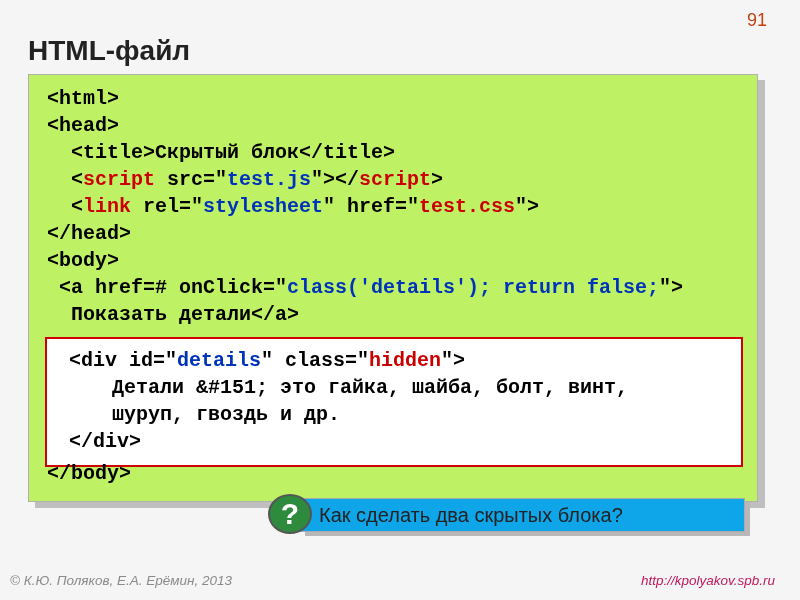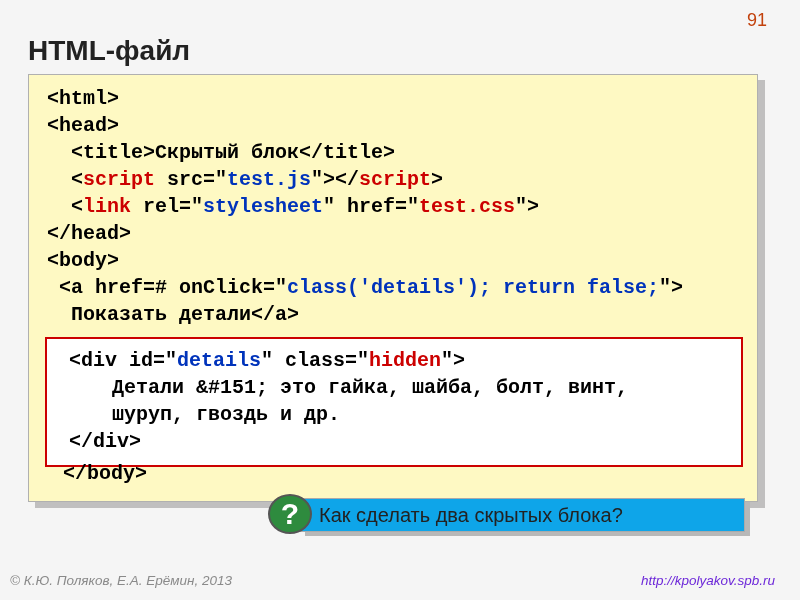--- a/index.html
+++ b/index.html
@@ -1,29 +1,29 @@
 <!DOCTYPE html>
 <html><head>
 <meta charset="utf-8">
 <style>
   * { margin: 0; padding: 0; box-sizing: border-box; }
   body { width: 800px; height: 600px; background: #f5f5f5; font-family: Arial, sans-serif; position: relative; overflow: hidden; }
   .page-number { position: absolute; top: 10px; right: 33px; font-size: 18px; font-weight: normal; color: #c2410c; }
   .slide-title { position: absolute; top: 35px; left: 28px; font-size: 28px; font-weight: bold; color: #222; }
   .code-box-shadow { position: absolute; top: 80px; left: 35px; width: 730px; height: 428px; background: #c0bfbf; }
-  .code-box { position: absolute; top: 74px; left: 28px; width: 730px; height: 428px; background: #fef9c3; border: 1px solid #b0b0b0; padding: 10px 18px 10px 18px; font-family: "Courier New", monospace; font-size: 20px; font-weight: bold; line-height: 1.35; color: #000; }
+  .code-box { position: absolute; top: 74px; left: 28px; width: 730px; height: 428px; background: #bef264; border: 1px solid #b0b0b0; padding: 10px 18px 10px 18px; font-family: "Courier New", monospace; font-size: 20px; font-weight: bold; line-height: 1.35; color: #000; }
   .inner-box { position: absolute; top: 262px; left: 16px; width: 698px; border: 2px solid #cc0000; background: #fff; padding: 8px 14px 10px 22px; font-family: "Courier New", monospace; font-size: 20px; font-weight: bold; line-height: 1.35; }
   .kw-blue { color: #0033bb; }
   .kw-red { color: #cc0000; }
   .question-bubble { position: absolute; left: 268px; top: 494px; width: 44px; height: 40px; background: #2e8b3e; border: 2px solid #555; border-radius: 50%; display: flex; align-items: center; justify-content: center; z-index: 3; }
   .question-bubble span { color: #fff; font-size: 30px; font-weight: bold; }
   .question-box-shadow { position: absolute; left: 305px; top: 502px; width: 445px; height: 34px; background: #b8b8b8; z-index: 1; }
   .question-box { position: absolute; left: 300px; top: 498px; width: 445px; height: 34px; background: #0ea5e9; border: 1px solid #aaa; padding-left: 18px; display: flex; align-items: center; font-size: 20px; color: #222; z-index: 2; }
   .footer-left { position: absolute; bottom: 12px; left: 10px; font-size: 13.5px; font-style: italic; color: #8a8a8a; text-align: right; }
-  .footer-right { position: absolute; bottom: 12px; right: 25px; font-size: 13.5px; font-style: italic; color: #6d28d9; }
+  .footer-right { position: absolute; bottom: 12px; right: 25px; font-size: 13.5px; font-style: italic; color: #be185d; }
   .inner-box .line1 { margin-left: 0; }
   .inner-box .indent { margin-left: 43px; }
 </style>
 </head>
 <body>
 
 <div class="page-number">91</div>
 <div class="slide-title">HTML-файл</div>
 
 <div class="code-box-shadow"></div>
@@ -38,21 +38,21 @@
   <div style="white-space:pre;"><span> &lt;a href=# onClick="</span><span class="kw-blue">class('details'); return false;</span><span>"&gt;</span></div>
   <div style="white-space:pre;">  Показать детали&lt;/a&gt;</div>
 
   <div class="inner-box">
     <div class="line1"><span>&lt;div id="</span><span class="kw-blue">details</span><span>" class="</span><span class="kw-red">hidden</span><span>"&gt;</span></div>
     <div class="indent">Детали &amp;#151; это гайка, шайба, болт, винт,</div>
     <div class="indent">шуруп, гвоздь и др.</div>
     <div>&lt;/div&gt;</div>
   </div>
 
-  <div style="position:absolute; bottom:14px; left:34px;margin-top:29px;">
+  <div style="position:absolute; bottom:14px; left:18px;margin-top:29px;">
     <div>&lt;/body&gt;</div>
   </div>
 </div>
 
 <div class="question-box-shadow"></div>
 <div class="question-box">
   <span>Как сделать два скрытых блока?</span>
 </div>
 <div class="question-bubble">
   <span>?</span>

